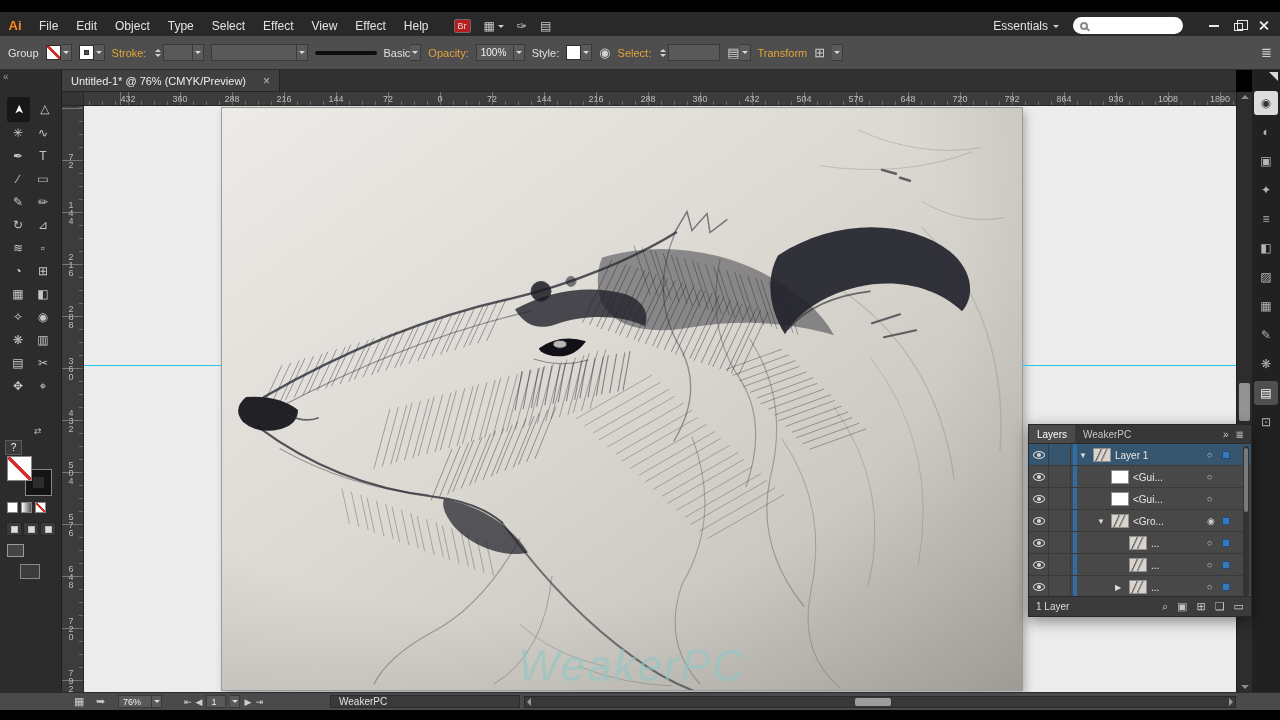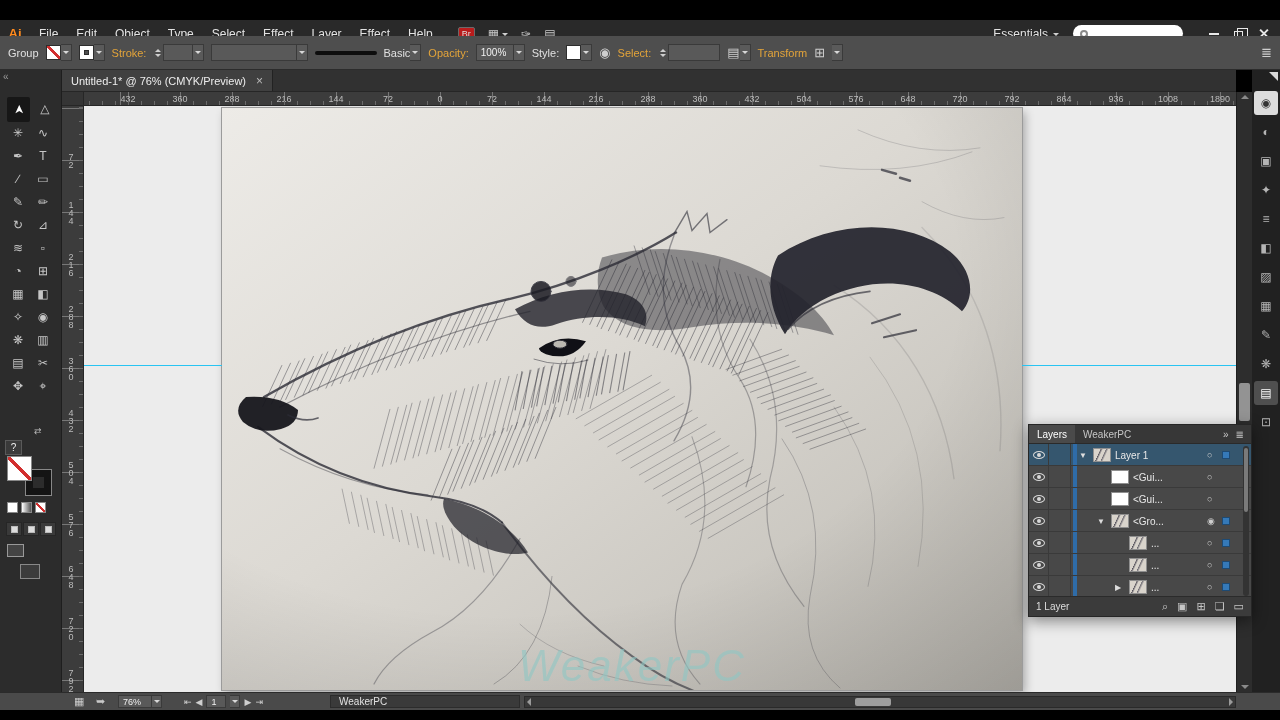--- a/index.html
+++ b/index.html
@@ -1,20 +1,20 @@
 <!DOCTYPE html>
 <html><head>
 <meta charset="utf-8">
 <style>
 *{margin:0;padding:0;box-sizing:border-box}
 html,body{width:1280px;height:720px;overflow:hidden;background:#000}
 #stage{position:relative;width:1280px;height:720px;background:#000;font-family:"Liberation Sans",sans-serif;font-size:11px;color:#ddd}
 .spacer{flex:1}
 
-.menubar{position:absolute;left:0;top:20px;width:1280px;height:28px;background:#292929;border-bottom:1px solid #1a1a1a;display:flex;align-items:center}
+.menubar{position:absolute;left:0;top:12px;width:1280px;height:28px;background:#292929;border-bottom:1px solid #1a1a1a;display:flex;align-items:center}
 .logo{width:30px;height:100%;display:flex;align-items:center;justify-content:center;color:#ff8a1d;font-weight:bold;font-size:13px}
 .menus{display:flex}
 .menu-item{padding:0 9px;font-size:12px;color:#e3e3e3;line-height:28px}
 .mb-icons{display:flex;align-items:center;margin-left:16px;gap:13px}
 .br-box{border:1px solid #6a6a6a;background:#b91c1c;color:#ddd;font-size:9px;padding:1px 3px;border-radius:2px}
 .mb-ic{color:#c9c9c9;font-size:12px;display:flex;align-items:center;gap:3px}
 .caret{width:0;height:0;border:3px solid transparent;border-top-color:#cfcfcf;margin-top:4px}
 .workspace{display:flex;align-items:center;gap:5px;font-size:12px;color:#e3e3e3;margin-right:14px}
 .search{width:110px;height:17px;background:#fff;border-radius:9px;display:flex;align-items:center;padding:0 7px;gap:5px;margin-right:18px}
 .mag{width:8px;height:8px;border:2px solid #8a8a8a;border-radius:50%;position:relative;flex:none}
@@ -40,21 +40,21 @@
 .dd::after{content:"";border:3px solid transparent;border-top-color:#d8d8d8;margin-top:3px}
 .field{height:17px;background:#595959;border:1px solid #3a3a3a;display:flex;align-items:center;padding:0 4px;font-size:10px;color:#f0f0f0}
 .stepper{width:10px;height:17px;display:flex;flex-direction:column;justify-content:center;align-items:center;gap:2px}
 .stepper i{width:0;height:0;border:3px solid transparent;display:block}
 .stepper .up{border-bottom-color:#cfcfcf;border-top:none}
 .stepper .dn{border-top-color:#cfcfcf;border-bottom:none}
 .brushline{width:62px;height:4px;background:#0d0d0d;border-radius:2px;margin-right:6px}
 .cb-ic{color:#cfcfcf;font-size:13px}
 
 .tabbar{position:absolute;left:62px;top:70px;width:1174px;height:22px;background:#313131;display:flex;align-items:stretch;border-bottom:1px solid #262626}
-.tab{display:flex;align-items:center;gap:10px;background:#404040;padding:0 9px;border-right:1px solid #222;font-size:11px;color:#ededed}
+.tab{display:flex;align-items:center;gap:17px;background:#404040;padding:0 9px;border-right:1px solid #222;font-size:11px;color:#ededed}
 .tab-close{color:#b9b9b9;font-size:12px}
 
 .toolcol{position:absolute;left:0;top:70px;width:62px;height:622px;background:#2c2c2c;border-right:1px solid #1e1e1e}
 .collapse{position:absolute;top:1px;left:3px;color:#9a9a9a;font-size:10px}
 .toolgrid{position:absolute;top:28px;left:50%;transform:translateX(-50%);display:grid;grid-template-columns:25px 25px}
 .tool{height:23px;display:flex;align-items:center;justify-content:center;font-size:12px;color:#c7c7c7}
 .toolgrid .tool:nth-child(1),.toolgrid .tool:nth-child(2){transform:rotate(-90deg)}
 .tool.active{background:#171717;color:#fff;border-radius:2px}
 .swapic{position:absolute;top:356px;left:34px;font-size:9px;color:#bbb}
 .helpbox{position:absolute;top:370px;left:5px;width:17px;height:15px;background:#3a3a3a;border:1px solid #5a5a5a;color:#eee;font-size:10px;display:flex;align-items:center;justify-content:center}
@@ -148,21 +148,21 @@
 
   <div class="menubar">
     <span class="logo">Ai</span>
     <span class="menus" id="menus">
         <span class="menu-item">File</span>
         <span class="menu-item">Edit</span>
         <span class="menu-item">Object</span>
         <span class="menu-item">Type</span>
         <span class="menu-item">Select</span>
         <span class="menu-item">Effect</span>
-        <span class="menu-item">Layer</span>
+        <span class="menu-item">View</span>
         <span class="menu-item">Effect</span>
         <span class="menu-item">Help</span>
       </span>
     <span class="mb-icons">
       <span class="br-box">Br</span>
       <span class="mb-ic">▦<i class="caret"></i></span>
       <span class="mb-ic">✑</span>
       <span class="mb-ic">▤</span>
     </span>
     <span class="spacer"></span>

